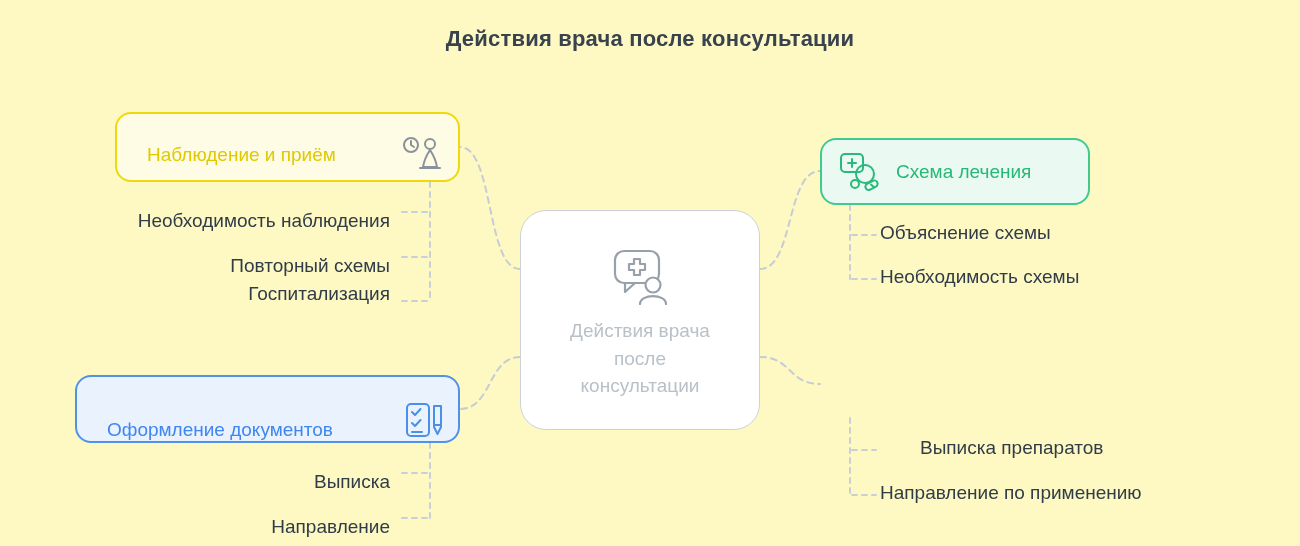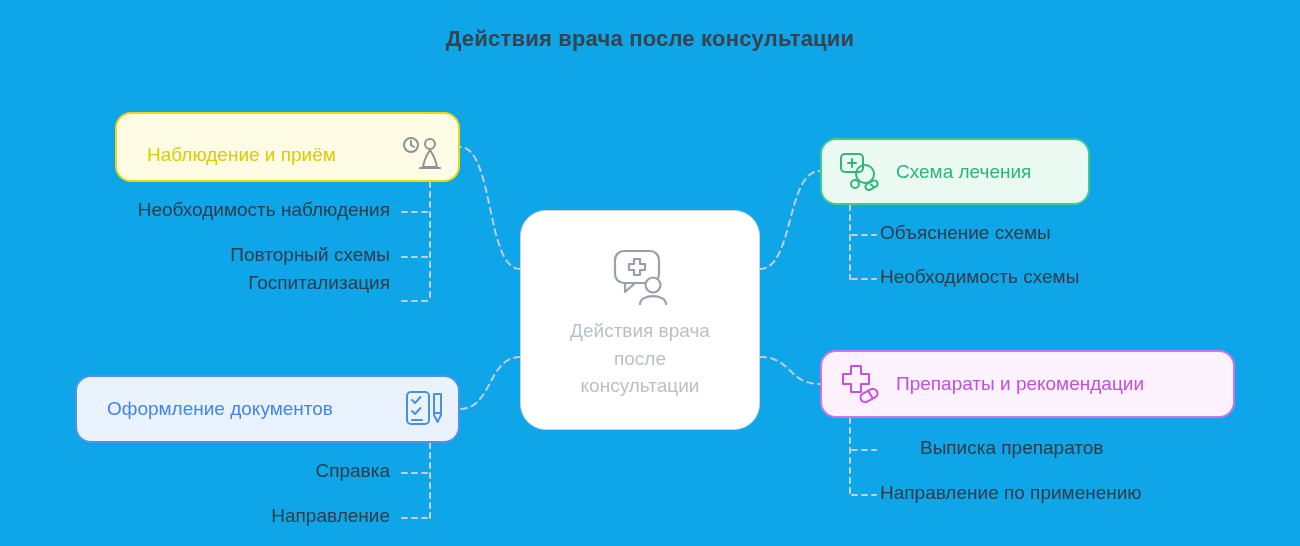--- a/index.html
+++ b/index.html
@@ -1,20 +1,20 @@
 <!DOCTYPE html>
 <html><head>
 <meta charset="utf-8">
 <style>
   html, body { margin: 0; padding: 0; background: #ffffff; }
   .canvas {
     position: relative;
     width: 1300px;
     height: 546px;
-    background: #0ea5e9;
+    background: #fef9c3;
     font-family: "Liberation Sans", sans-serif;
     overflow: hidden;
   }
   .title {
     position: absolute;
     top: 26px; left: 0; width: 100%;
     margin: 0;
     text-align: center;
     font-size: 22px;
     font-weight: 700;
@@ -66,41 +66,42 @@
   .branch .spacer { flex: 1; }
   .branch-observation {
     left: 115px; top: 112px; width: 345px; height: 70px;
     background: #fefce4; border-color: #ecd90e; color: #e0c900;
     padding: 16px 12px 0 30px;
   }
   .branch-documents {
     left: 75px; top: 375px; width: 385px; height: 68px;
     background: #eaf2fd; border-color: #4f92ea; color: #3f86f1;
     padding: 0 12px 0 30px;
+    align-items: flex-end;
   }
   .branch-treatment {
     left: 820px; top: 138px; width: 270px; height: 67px;
     background: #eafaf2; border-color: #41ca90; color: #27b877;
     padding: 0 16px;
   }
   .branch-medications {
     left: 820px; top: 350px; width: 415px; height: 68px;
     background: #fbf2fe; border-color: #d173e6; color: #c44fdd;
     padding: 0 16px;
   }
   .branch-treatment .branch-label, .branch-medications .branch-label { margin-left: 14px; }
 
   .child {
     position: absolute;
     font-size: 19px;
     color: #303c48;
     white-space: nowrap;
     cursor: pointer;
   }
-  .child.right-anchored { right: 910px; text-align: right; }
+  .child.right-anchored { right: 910px; text-align: right; margin-top: 11px; }
   .icon { display: inline-flex; align-items: center; justify-content: center; }
 </style>
 </head>
 <body>
 
 <div class="canvas">
 
   <svg class="connectors" width="1300" height="546" viewBox="0 0 1300 546">
 
     <path class="curve" d="M520 269 C486 269, 494 147, 460 147"></path>
@@ -165,46 +166,36 @@
       <svg width="42" height="40" viewBox="0 0 42 40" fill="none" stroke="#4a90e8" stroke-width="2" stroke-linecap="round" stroke-linejoin="round">
         <rect x="3" y="3" width="22" height="32" rx="4"></rect>
         <path d="M8 11 l3 3 5.5-6"></path>
         <path d="M8 22 l3 3 5.5-6"></path>
         <path d="M8 31 h10"></path>
         <path d="M30 5 h7 v21 l-3.5 7 l-3.5-7 z"></path>
         <path d="M30 24 h7"></path>
       </svg>
     </span>
   </div>
-  <div class="child right-anchored" style="top:460px">Справка</div>
+  <div class="child right-anchored" style="top:460px">Выписка</div>
   <div class="child right-anchored" style="top:505px">Направление</div>
 
   <div class="branch branch-treatment">
     <span class="icon">
       <svg width="44" height="42" viewBox="0 0 44 42" fill="none" stroke="#2bb87c" stroke-width="2" stroke-linecap="round" stroke-linejoin="round">
         <rect x="3" y="3" width="22" height="18" rx="4"></rect>
         <path d="M10 12 h8 M14 8 v8"></path>
         <circle cx="27" cy="23" r="9"></circle>
         <path d="M23 23 h8 M27 19 v8" opacity="0.001"></path>
         <rect x="27" y="31" width="13" height="6.5" rx="3.25" transform="rotate(-28 33.5 34.2)"></rect>
         <path d="M33 33.5 l3 2.8"></path>
         <ellipse cx="17" cy="33" rx="4" ry="4"></ellipse>
       </svg>
     </span>
     <span class="branch-label">Схема лечения</span>
   </div>
   <div class="child" style="left:880px; top:266px">Необходимость схемы</div>
   <div class="child" style="left:880px; top:222px">Объяснение схемы</div>
 
-  <div class="branch branch-medications">
-    <span class="icon">
-      <svg width="44" height="42" viewBox="0 0 44 42" fill="none" stroke="#c94fe0" stroke-width="2" stroke-linecap="round" stroke-linejoin="round">
-        <path d="M13 3 h10 v8 h8 v10 h-8 v8 h-10 v-8 h-8 v-10 h8 z"></path>
-        <rect x="22" y="28" width="18" height="9" rx="4.5" transform="rotate(-28 31 32.5)"></rect>
-        <path d="M30 27.5 l4.5 7.5"></path>
-      </svg>
-    </span>
-    <span class="branch-label">Препараты и рекомендации</span>
-  </div>
   <div class="child" style="left:920px; top:437px">Выписка препаратов</div>
   <div class="child" style="left:880px; top:482px">Направление по применению</div>
 
 </div>
 
 </body></html>

